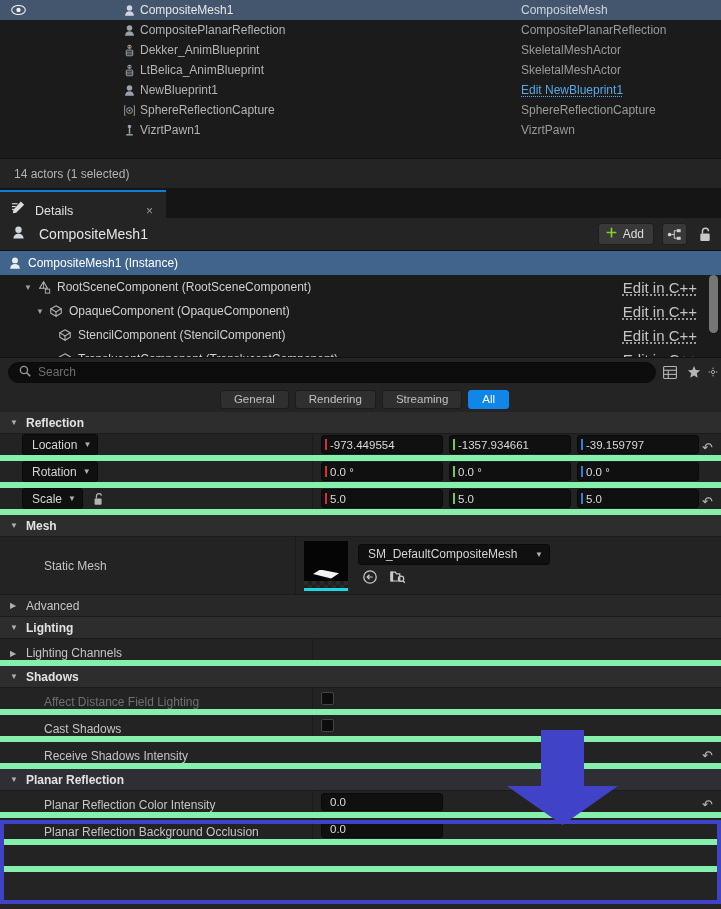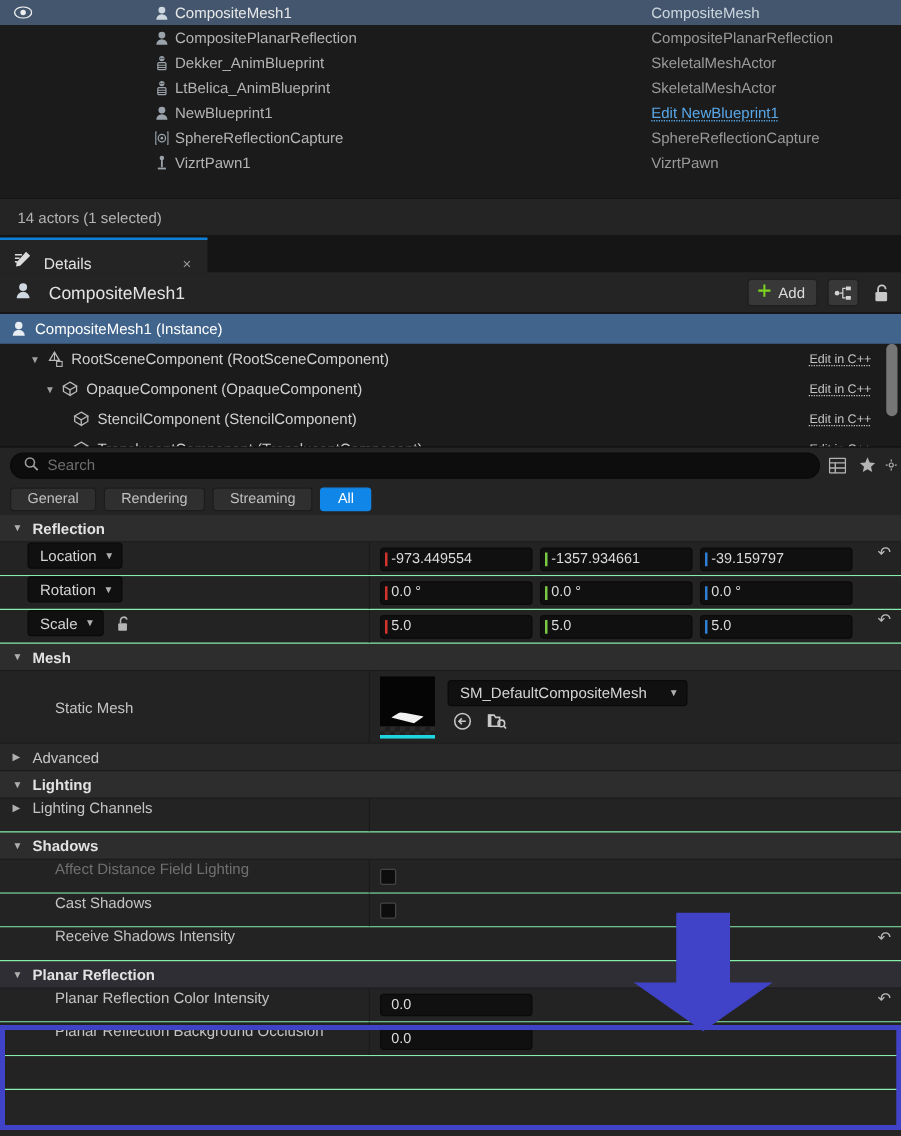--- a/index.html
+++ b/index.html
@@ -75,62 +75,62 @@
   
   .comptree {
     background: #1b1b1b; height: 108px; position: relative; overflow: hidden;
     border: 1px solid #111; border-left: 0; border-right: 0;
   }
   .ct-row { display: flex; align-items: center; height: 24px; font-size: 12px; position: relative; }
   .ct-row.sel { background: #41648c; }
   .ct-label { color: #d0d0d0; white-space: nowrap; }
   .ct-row.sel .ct-label { color: #ffffff; }
   .ct-edit {
-    position: absolute; right: 24px; color: #c4c4c4; font-size: 10px;
+    position: absolute; right: 24px; color: #c4c4c4; font-size: 15px;
     text-decoration: underline; text-decoration-style: dotted; text-underline-offset: 2px;
   }
   .ct-arrow { width: 11px; color: #a0a0a0; font-size: 8px; display: inline-block; }
   .ct-scroll {
     position: absolute; right: 3px; top: 24px; width: 9px; height: 58px;
     background: #767676; border-radius: 5px;
   }
 
   
   .searchrow {
     height: 28px; background: #242424; display: flex; align-items: center;
     padding: 0 3px 0 8px; gap: 4px;
   }
   .searchbox {
     flex: 1; height: 21px; background: #0d0d0d; border: 1px solid #0a0a0a;
     border-radius: 11px; display: flex; align-items: center; gap: 7px; padding: 0 10px;
   }
   .search-ph { color: #6e6e6e; font-size: 12px; }
 
   
-  .filterrow { height: 26px; background: #242424; display: flex; align-items: center; padding-left: 8px; gap: 6px; }
+  .filterrow { height: 26px; background: #242424; display: flex; align-items: center; padding-left: 8px; gap: 6px; justify-content: center; }
   .fbtn {
     height: 19px; padding: 0 13px; border-radius: 3px;
     background: #2f2f2f; border: 1px solid #1c1c1c;
     color: #c0c0c0; font-size: 11.5px; display: flex; align-items: center;
   }
   .fbtn.active { background: #0f86e8; border-color: #0f86e8; color: #ffffff; }
 
   
   .cat {
     height: 22px; background: #2d2d2d; display: flex; align-items: center;
     gap: 7px; padding-left: 10px; border-bottom: 1px solid #1b1b1b;
     color: #e2e2e2; font-size: 12px; font-weight: bold;
   }
   .cat.sub { background: #282828; font-weight: normal; color: #c6c6c6; }
   .tri { color: #b0b0b0; font-size: 8px; width: 9px; display: inline-block; }
   .tri.right { font-size: 8px; }
 
   .prow {
-    height: 27px; display: flex; align-items: flex-start;
-    background: #232323; border-bottom: 1px solid #86efac; position: relative;
+    height: 27px; display: flex; align-items: flex-end;
+    background: #232323; border-bottom: 6px solid #86efac; position: relative; gap: 17px;
   }
   .plabel { width: 295px; padding-left: 44px; color: #c4c4c4; font-size: 12px; white-space: nowrap; }
   .plabel.dim { color: #707070; }
   .pval { flex: 1; display: flex; align-items: center; gap: 8px; border-left: 1px solid #1b1b1b; height: 100%; padding-left: 8px; }
   .preset { position: absolute; right: 8px; color: #b8b8b8; font-size: 13px; }
 
   
   .vecwrap { display: flex; gap: 6px; align-items: center; }
   .vfield {
     width: 122px; height: 19px; background: #101010; border: 1px solid #0a0a0a;

